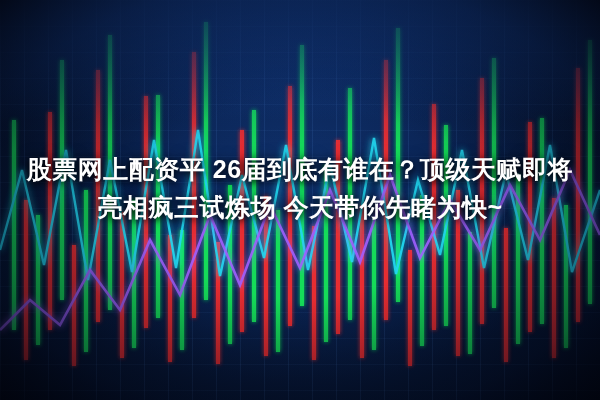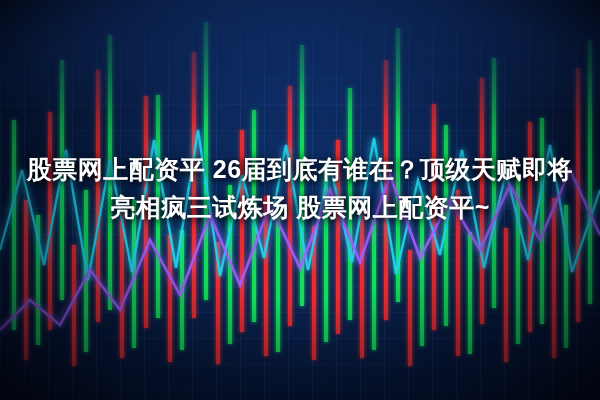--- a/index.html
+++ b/index.html
@@ -155,16 +155,16 @@
     <polyline filter="url(#glowsoft)" fill="none" stroke="#a060ff" stroke-width="2.6" opacity="0.92" points="0,330 30,300 60,325 90,270 120,310 150,240 180,295 210,215 240,285 270,205 300,268 330,190 360,262 390,175 420,258 450,200 480,250 510,185 540,240 570,170 600,235"></polyline>
 
     <rect x="0" y="0" width="600" height="150" fill="url(#hazeTop)"></rect>
   </svg>
 
   <div id="glow-top"></div>
   <div id="vignette"></div>
 
   <div id="caption">
     <span class="line">股票网上配资平 26届到底有谁在？顶级天赋即将</span>
-    <span class="line">亮相疯三试炼场 股票网上配资平~</span>
+    <span class="line">亮相疯三试炼场 今天带你先睹为快~</span>
   </div>
 
 </div>
 
 </body></html>

